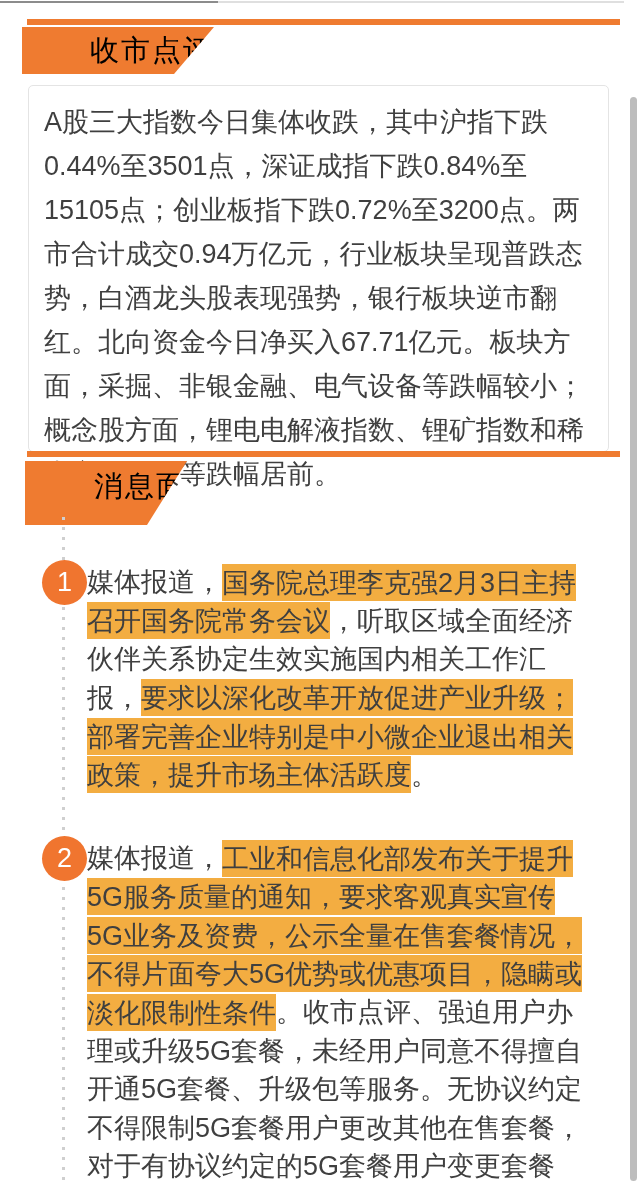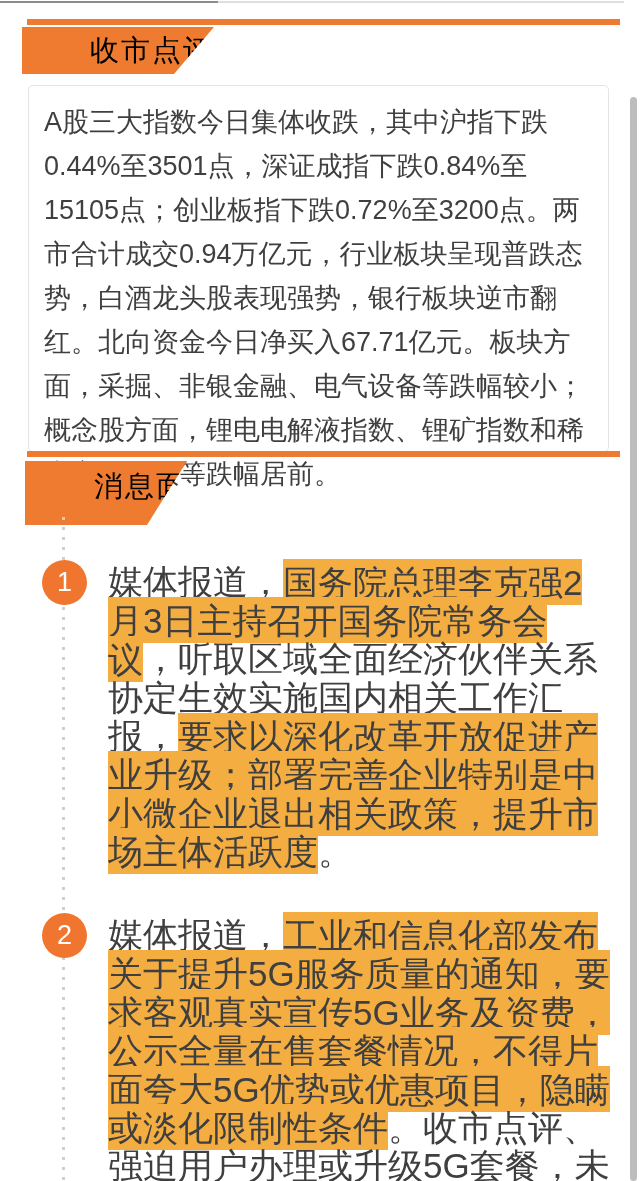--- a/index.html
+++ b/index.html
@@ -39,21 +39,21 @@
     background:repeating-linear-gradient(to bottom,var(--dots) 0 3px,transparent 3px 10px);
   }
   .news-item{position:relative;display:flex;align-items:flex-start;}
   .news-item-1{margin-top:52px;}
   .news-item-2{margin-top:45px;}
   .badge{
     flex:0 0 auto;width:45px;height:45px;margin-left:42px;margin-top:-3px;
     background:var(--badge);color:#ffffff;border-radius:50%;
     font-size:27px;line-height:45px;text-align:center;
   }
-  .news-text{margin-left:21px;width:502px;font-size:35px;line-height:38.5px;color:var(--text);}
+  .news-text{width:502px;font-size:27px;line-height:38.5px;color:var(--text);}
   .news-text .hl{background:var(--highlight);padding:3.5px 0;}
 </style>
 </head>
 <body>
 
 <div class="top-line-dark"></div>
 <div class="top-line-light"></div>
 <div class="scrollbar-thumb"></div>
 
 <div class="section-bar bar-1"></div>

